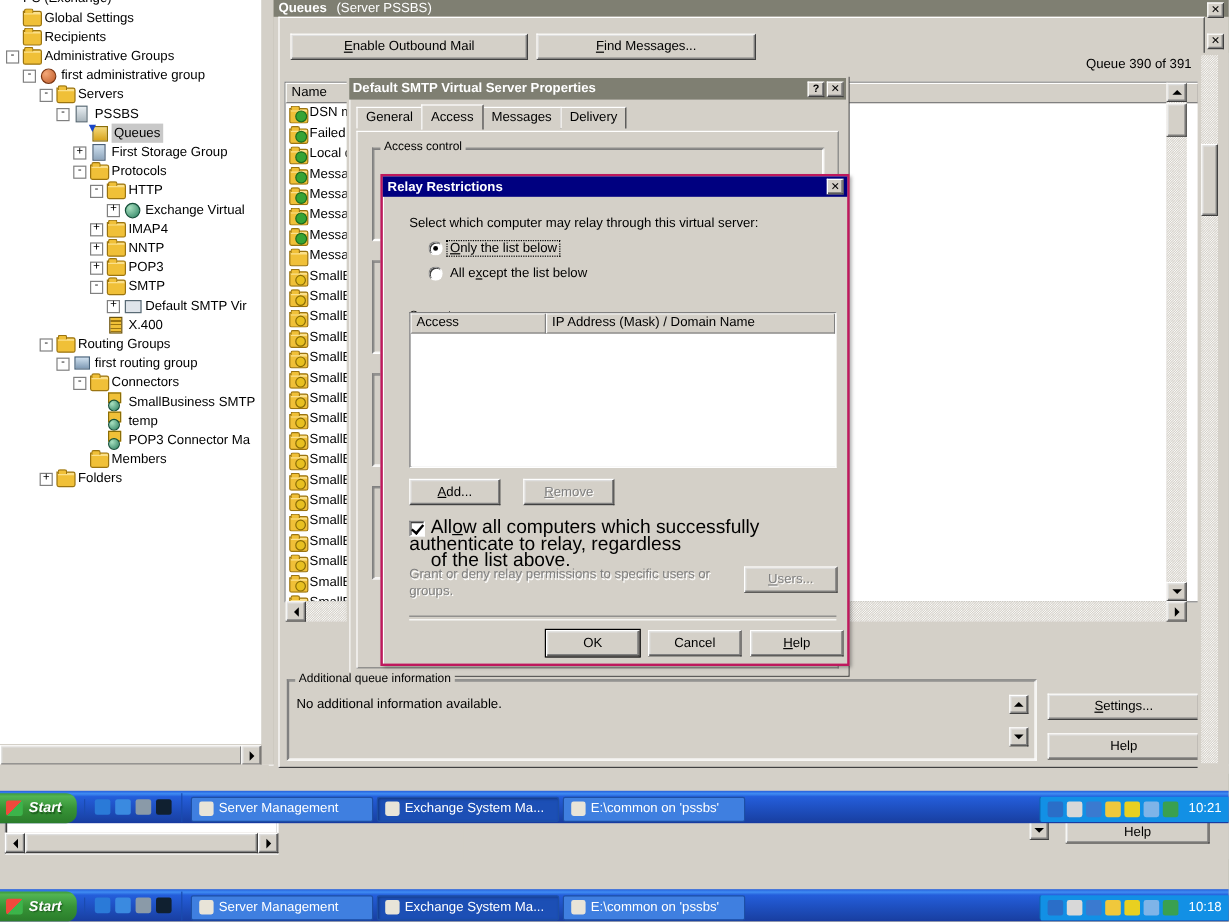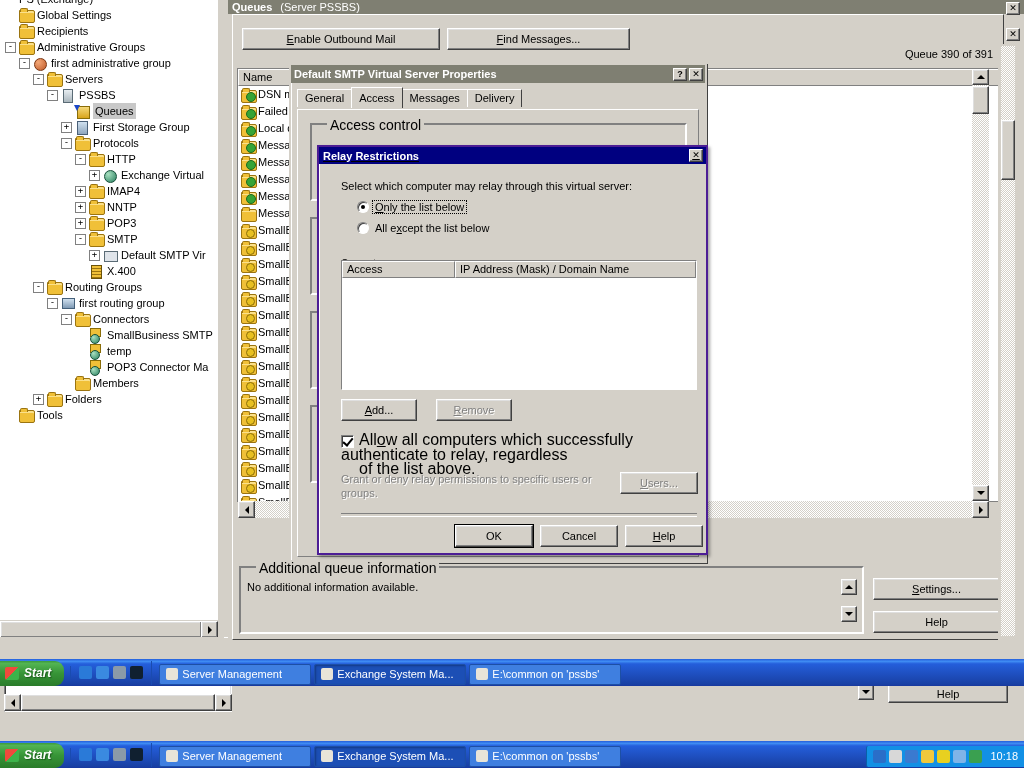--- a/index.html
+++ b/index.html
@@ -111,39 +111,39 @@
   .arrowU{width:0;height:0;border-left:4px solid transparent;border-right:4px solid transparent;border-bottom:4px solid #000;}
   .arrowD{width:0;height:0;border-left:4px solid transparent;border-right:4px solid transparent;border-top:4px solid #000;}
   .arrowL{width:0;height:0;border-top:4px solid transparent;border-bottom:4px solid transparent;border-right:4px solid #000;}
   .arrowR{width:0;height:0;border-top:4px solid transparent;border-bottom:4px solid transparent;border-left:4px solid #000;}
 
   
   .grp{border:1px solid #808080;border-right-color:#fff;border-bottom-color:#fff;
        box-sizing:border-box;position:absolute;}
   .grp:after{content:"";position:absolute;inset:0;border:1px solid #fff;
        border-left-color:#808080;border-top-color:#808080;pointer-events:none;}
-  .grptitle{position:absolute;background:#d4d0c8;padding:0 3px;font-size:14px;top:-7px;left:16px;z-index:2;}
+  .grptitle{position:absolute;background:#d4d0c8;padding:0 3px;font-size:10px;top:-7px;left:6px;z-index:2;}
 
   
   #propdlg{left:289px;top:63px;width:418px;height:500px;background:#d4d0c8;
            border:2px solid #d4d0c8;box-shadow:1px 1px 0 #404040, inset 1px 1px 0 #fff;box-sizing:border-box;}
   #propTitle{height:18px;background:#7f7f72;color:#fff;display:flex;align-items:center;
              font-weight:bold;font-size:11px;padding-left:3px;}
   .tcbtn{width:14px;height:13px;background:#d4d0c8;border:1px solid;
          border-color:#fff #404040 #404040 #fff;box-shadow:inset -1px -1px 0 #808080;
          font-size:9px;line-height:11px;text-align:center;color:#000;font-weight:bold;margin-right:2px;box-sizing:border-box;}
   .tabstrip{display:flex;margin:6px 0 0 6px;height:19px;font-size:11px;}
   .tab{padding:2px 7px 0 7px;background:#d4d0c8;border:1px solid;
        border-color:#fff #404040 #fff #fff;border-bottom:0;height:18px;box-sizing:border-box;margin-right:-1px;}
   .tab.sel{background:#d4d0c8;height:21px;margin-top:-2px;padding-top:4px;
            border-color:#fff #404040 #d4d0c8 #fff;z-index:3;position:relative;}
 
   
   #relay{left:317px;top:145px;width:391px;height:410px;background:#d4d0c8;
-         border:2px solid #4c1d95;box-shadow:2px 2px 3px rgba(0,0,0,.35), inset 1px 1px 0 #fff;box-sizing:border-box;text-decoration:underline;}
+         border:2px solid #be185d;box-shadow:2px 2px 3px rgba(0,0,0,.35), inset 1px 1px 0 #fff;box-sizing:border-box;}
   #relayTitle{height:17px;background:#000080;color:#fff;display:flex;align-items:center;
               font-weight:bold;font-size:11px;padding-left:4px;}
   .radio{width:12px;height:12px;border-radius:50%;background:#fff;
          border:1px solid;border-color:#808080 #fff #fff #808080;
          box-shadow:inset 1px 1px 0 #404040;display:inline-block;position:relative;
          vertical-align:-2px;margin-right:4px;box-sizing:border-box;}
   .radio.on:after{content:"";position:absolute;width:4px;height:4px;border-radius:50%;background:#000;left:3px;top:3px;}
   .focusring{outline:1px dotted #000;outline-offset:0px;}
   .chk{width:13px;height:13px;background:#fff;border:1px solid;
        border-color:#808080 #fff #fff #808080;box-shadow:inset 1px 1px 0 #404040;
@@ -202,21 +202,20 @@
       <div class="tnode"><span class="exp" style="left:89px;">+</span><span style="display:inline-block;width:102px;"></span><span class="ic"><span style="position:absolute;left:2px;top:3px;width:12px;height:9px;background:#dfe4ea;border:1px solid #5a6b75;"></span></span><span class="lbl">Default SMTP Vir</span></div>
       <div class="tnode"><span style="display:inline-block;width:88px;"></span><span class="ic"><span style="position:absolute;left:3px;top:1px;width:9px;height:12px;background:repeating-linear-gradient(#f0c038 0 2px,#9b7410 2px 3px);border:1px solid #6b5208;"></span></span><span class="lbl">X.400</span></div>
       <div class="tnode"><span class="exp" style="left:33px;">-</span><span style="display:inline-block;width:46px;"></span><span class="ic"><span class="folder"></span></span><span class="lbl">Routing Groups</span></div>
       <div class="tnode"><span class="exp" style="left:47px;">-</span><span style="display:inline-block;width:60px;"></span><span class="ic"><span style="position:absolute;left:2px;top:2px;width:11px;height:9px;background:linear-gradient(#cfe0ef,#7f9ab5);border:1px solid #44607a;"></span></span><span class="lbl">first routing group</span></div>
       <div class="tnode"><span class="exp" style="left:61px;">-</span><span style="display:inline-block;width:74px;"></span><span class="ic"><span class="folder"></span></span><span class="lbl">Connectors</span></div>
       <div class="tnode"><span style="display:inline-block;width:88px;"></span><span class="ic"><span style="position:absolute;left:2px;top:0px;width:9px;height:7px;background:#f0c038;border:1px solid #8a6d08;"></span><span style="position:absolute;left:2px;top:6px;width:8px;height:8px;border-radius:50%;background:radial-gradient(circle at 30% 30%,#a8e0c0,#2a8060);border:1px solid #16503a;"></span></span><span class="lbl">SmallBusiness SMTP</span></div>
       <div class="tnode"><span style="display:inline-block;width:88px;"></span><span class="ic"><span style="position:absolute;left:2px;top:0px;width:9px;height:7px;background:#f0c038;border:1px solid #8a6d08;"></span><span style="position:absolute;left:2px;top:6px;width:8px;height:8px;border-radius:50%;background:radial-gradient(circle at 30% 30%,#a8e0c0,#2a8060);border:1px solid #16503a;"></span></span><span class="lbl">temp</span></div>
       <div class="tnode"><span style="display:inline-block;width:88px;"></span><span class="ic"><span style="position:absolute;left:2px;top:0px;width:9px;height:7px;background:#f0c038;border:1px solid #8a6d08;"></span><span style="position:absolute;left:2px;top:6px;width:8px;height:8px;border-radius:50%;background:radial-gradient(circle at 30% 30%,#a8e0c0,#2a8060);border:1px solid #16503a;"></span></span><span class="lbl">POP3 Connector Ma</span></div>
       <div class="tnode"><span style="display:inline-block;width:74px;"></span><span class="ic"><span class="folder"></span></span><span class="lbl">Members</span></div>
       <div class="tnode"><span class="exp" style="left:33px;">+</span><span style="display:inline-block;width:46px;"></span><span class="ic"><span class="folder"></span></span><span class="lbl">Folders</span></div>
-      <div class="tnode"><span style="display:inline-block;width:18px;"></span><span class="ic"><span class="folder"></span></span><span class="lbl">Tools</span></div>
     </div>
 </div>
 <div class="abs" id="treescroll" style="display:flex;">
   <div class="sbar" style="flex:1;height:17px;border-right:0;"></div>
   <div class="sbar" style="width:17px;height:17px;">
       <span class="arrowR"></span>
     </div>
 </div>
 <div class="abs panel" style="left:0;top:637px;width:224px;height:22px;"></div>
 <div class="abs" style="left:218px;top:0;width:10px;height:637px;background:#d4d0c8;"></div>
@@ -692,20 +691,30 @@
         </div>
         <div class="tbtn active" style="width:152px;">
           <span class="trayico" style="width:12px;height:12px;background:#e8e4d8;"></span>
           <span>Exchange System Ma...</span>
         </div>
         <div class="tbtn" style="width:152px;">
           <span class="trayico" style="width:12px;height:12px;background:#e8e4d8;"></span>
           <span>E:\common on 'pssbs'</span>
         </div>
       </div>
+      <div class="tray">
+        <span class="trayico" style="background:#2a6ec8;"></span>
+        <span class="trayico" style="background:#d8d8d8;"></span>
+        <span class="trayico" style="background:#3a7ad0;"></span>
+        <span class="trayico" style="background:#f0c83c;"></span>
+        <span class="trayico" style="background:#e8d020;"></span>
+        <span class="trayico" style="background:#7fb4e8;"></span>
+        <span class="trayico" style="background:#3aa050;"></span>
+        <span style="margin-left:5px;">10:21</span>
+      </div>
     </div>
 </div>
 
 <div class="abs" id="taskbar">
   <div id="tb1" style="display:flex;align-items:center;height:27px;">
       <div class="startbtn">
         <span style="display:inline-block;width:14px;height:13px;background:linear-gradient(135deg,#f04a3c 0 50%,#3cb44a 50% 100%);margin-right:5px;border-radius:2px;"></span>
         <span>Start</span>
       </div>
       <div style="display:flex;gap:4px;align-items:center;padding:0 8px;border-left:1px solid #1a4bb0;margin-left:6px;">

